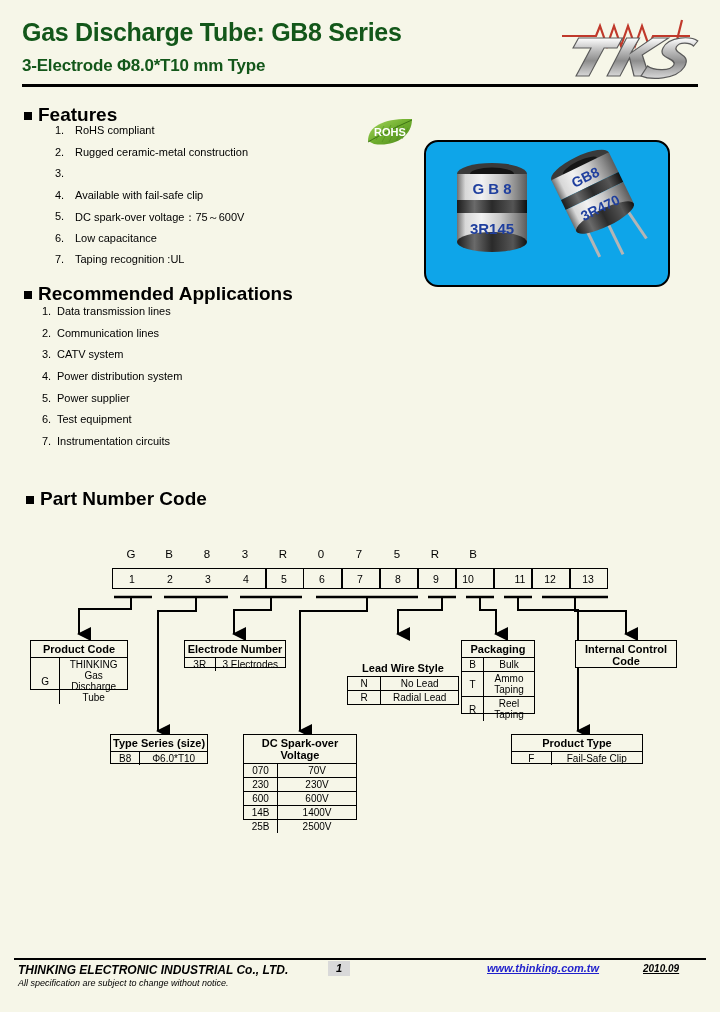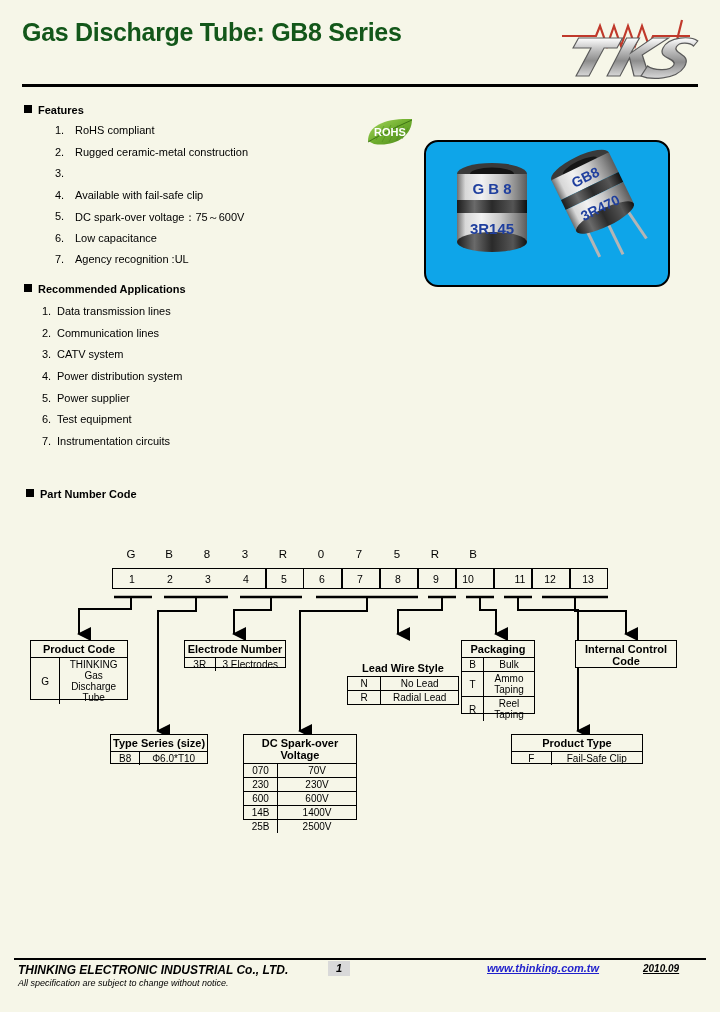--- a/index.html
+++ b/index.html
@@ -51,21 +51,21 @@
   .logo {
     position: absolute;
     left: 556px; top: 8px;
     width: 144px; height: 74px;
   }
   .logo svg { display: block; }
 
   
   .sec-head {
     position: absolute;
-    font-size: 11px;
+    font-size: 19px;
     font-weight: bold;
     white-space: nowrap;
   }
   .sec-head .bullet {
     display: inline-block;
     width: 8px; height: 8px;
     background: #000;
     margin-right: 6px;
     vertical-align: 1px;
   }
@@ -228,20 +228,21 @@
     font-style: italic;
     text-decoration: underline;
     white-space: nowrap;
   }
 </style>
 </head>
 <body>
 
 <div class="header">
   <div class="title-main">Gas Discharge Tube: GB8 Series</div>
+  <div class="title-sub">3-Electrode Φ8.0*T10 mm Type</div>
   <div class="header-rule"></div>
 
   <div class="logo">
     <svg width="144" height="74" viewBox="0 0 144 74">
       <defs>
         <linearGradient id="gsil" x1="0" y1="0" x2="0" y2="1">
           <stop offset="0%" stop-color="#ffffff"></stop>
           <stop offset="35%" stop-color="#b8b8b8"></stop>
           <stop offset="60%" stop-color="#8d8d8d"></stop>
           <stop offset="100%" stop-color="#d8d8d8"></stop>
@@ -282,21 +283,21 @@
   <div class="row">
     <span class="num">5.</span>
     <span class="txt">DC spark-over voltage：75～600V</span>
   </div>
   <div class="row">
     <span class="num">6.</span>
     <span class="txt">Low capacitance</span>
   </div>
   <div class="row">
     <span class="num">7.</span>
-    <span class="txt">Agency recognition :UL</span>
+    <span class="txt">Taping recognition :UL</span>
   </div>
 </div>
 
 <div class="rohs">
   <svg width="52" height="30" viewBox="0 0 52 30">
     <defs>
       <linearGradient id="leafg" x1="0" y1="0" x2="1" y2="1">
         <stop offset="0%" stop-color="#a8d860"></stop>
         <stop offset="50%" stop-color="#6fae2e"></stop>
         <stop offset="100%" stop-color="#4e8a1c"></stop>
@@ -469,21 +470,21 @@
     <path d="M442,597 L442,610 L398,610 L398,634" marker-end="url(#arw)"></path>
 
     <path d="M480,597 L480,610 L496,610 L496,634" marker-end="url(#arw)"></path>
 
     <path d="M518,597 L518,610 L578,610 L578,731" marker-end="url(#arw)"></path>
 
     <path d="M575,597 L575,611 L626,611 L626,634" marker-end="url(#arw)"></path>
   </g>
 </svg>
 
-<div class="box" style="left:30px; top:640px; width:98px; height:60px;">
+<div class="box" style="left:30px; top:640px; width:98px; height:50px;">
   <div class="bhead">Product Code</div>
   <table class="btable">
     <tbody>
         <tr>
       <td class="k" style="border-left:none;border-bottom:none;">G</td>
       <td style="border-right:none;border-bottom:none;">THINKING Gas Discharge Tube</td>
     </tr>
   </tbody>
     </table>
 </div>

